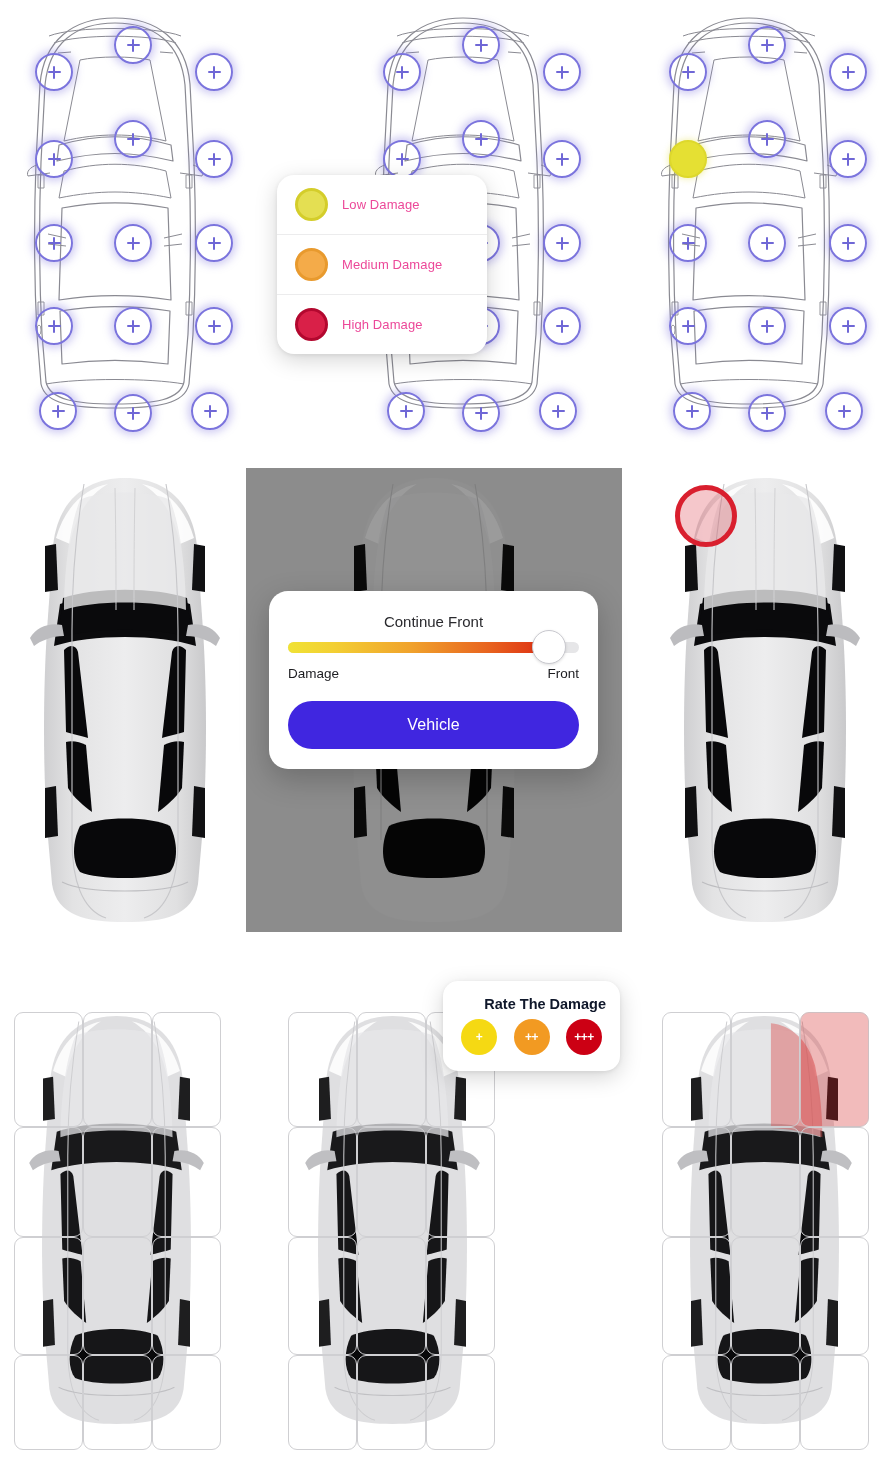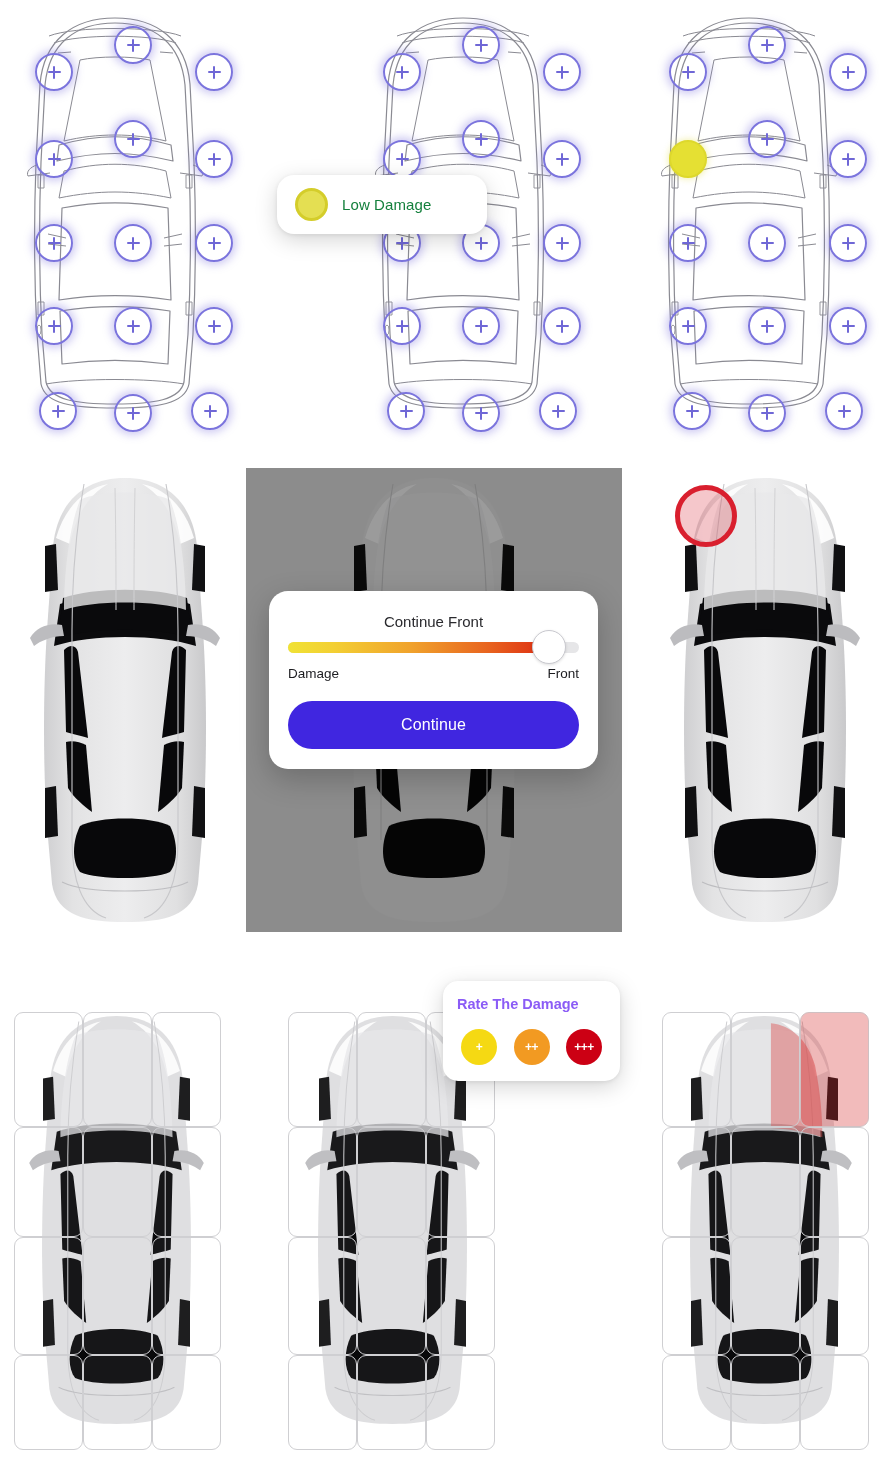--- a/index.html
+++ b/index.html
@@ -45,21 +45,21 @@
     padding:0 0 0 0;overflow:hidden;
   }
   .legend-row{
     display:flex;align-items:center;gap:14px;
     padding:13px 18px;
   }
   .legend-row + .legend-row{border-top:1px solid #ececed;}
   .legend-dot{
     width:33px;height:33px;border-radius:50%;flex:0 0 auto;box-sizing:border-box;
   }
-  .legend-label{font-size:15px;color:#15803d;letter-spacing:.1px;}
+  .legend-label{font-size:13px;color:#ec4899;letter-spacing:.1px;}
 
   
   .scrim{
     position:absolute;left:246px;top:468px;width:376px;height:464px;
     background:#8c8c8c;overflow:hidden;
   }
   .scrim .carwrap{filter:brightness(.62) saturate(.25);}
   .modal{
     position:absolute;left:269px;top:591px;width:329px;
     background:#fff;border-radius:19px;
@@ -99,22 +99,22 @@
   }
 
   
   .rate-card{
     position:absolute;left:443px;top:981px;width:177px;
     background:#fff;border-radius:15px;
     box-shadow:0 6px 22px rgba(0,0,0,0.17),0 1px 4px rgba(0,0,0,0.08);
     padding:15px 14px 16px 14px;box-sizing:border-box;
   }
   .rate-title{
-    text-align:left;font-size:14.5px;font-weight:bold;color:#8b5cf6;
-    margin:0 0 17px 0;
+    text-align:right;font-size:14.5px;font-weight:bold;color:#0f172a;
+    margin:0 0 7px 0;
   }
   .rate-opts{display:flex;justify-content:space-between;padding:0 4px;}
   .rate-dot{
     width:36px;height:36px;border-radius:50%;border:0;cursor:pointer;
     color:#fff;font-size:12px;font-weight:bold;font-family:inherit;
     letter-spacing:-.5px;line-height:36px;padding:0;
   }
 
   
   .zone{
@@ -259,20 +259,28 @@
       <div class="hotspot" style="left: 196px; top: 314px;"></div>
       <div class="hotspot" style="left: 115px; top: 401px;"></div>
       <div class="hotspot" style="left: 40px; top: 399px;"></div>
       <div class="hotspot" style="left: 192px; top: 399px;"></div>
     </div>
 
   <div class="legend-card" id="legend-card">
       <div class="legend-row">
         <span class="legend-dot" style="background: rgb(228, 223, 82); border: 3px solid rgb(212, 205, 43);"></span>
         <span class="legend-label">Low Damage</span>
+      </div>
+      <div class="legend-row">
+        <span class="legend-dot" style="background: rgb(244, 171, 73); border: 3px solid rgb(232, 154, 46);"></span>
+        <span class="legend-label">Medium Damage</span>
+      </div>
+      <div class="legend-row">
+        <span class="legend-dot" style="background: rgb(217, 32, 72); border: 3px solid rgb(179, 8, 47);"></span>
+        <span class="legend-label">High Damage</span>
       </div>
     </div>
 
   <div class="carwrap" style="left:20px;top:470px;width:210px;height:460px;">
     <svg viewBox="0 0 210 460" xmlns="http://www.w3.org/2000/svg">
       <defs>
         <linearGradient id="bodyG" x1="0" y1="0" x2="1" y2="0">
           <stop offset="0%" stop-color="#cfcfd1"></stop>
           <stop offset="18%" stop-color="#e3e3e4"></stop>
           <stop offset="50%" stop-color="#ededee"></stop>
@@ -337,21 +345,21 @@
     <p class="modal-sub">Continue Front</p>
     <div class="slider">
       <div class="slider-track"></div>
       <div class="slider-fill" id="slider-fill" style="width: 88%;"></div>
       <div class="slider-thumb" id="slider-thumb" style="left: calc(88% - 12px);"></div>
     </div>
     <div class="slider-ends">
       <span>Damage</span>
       <span>Front</span>
     </div>
-    <button class="btn-continue">Continue</button>
+    <button class="btn-continue">Vehicle</button>
   </div>
 
   <div class="carwrap" style="left:660px;top:470px;width:210px;height:460px;">
     <svg viewBox="0 0 210 460" xmlns="http://www.w3.org/2000/svg">
       <defs>
         <linearGradient id="bodyG2" x1="0" y1="0" x2="1" y2="0">
           <stop offset="0%" stop-color="#cfcfd1"></stop>
           <stop offset="18%" stop-color="#e3e3e4"></stop>
           <stop offset="50%" stop-color="#ededee"></stop>
           <stop offset="82%" stop-color="#e0e0e1"></stop>

